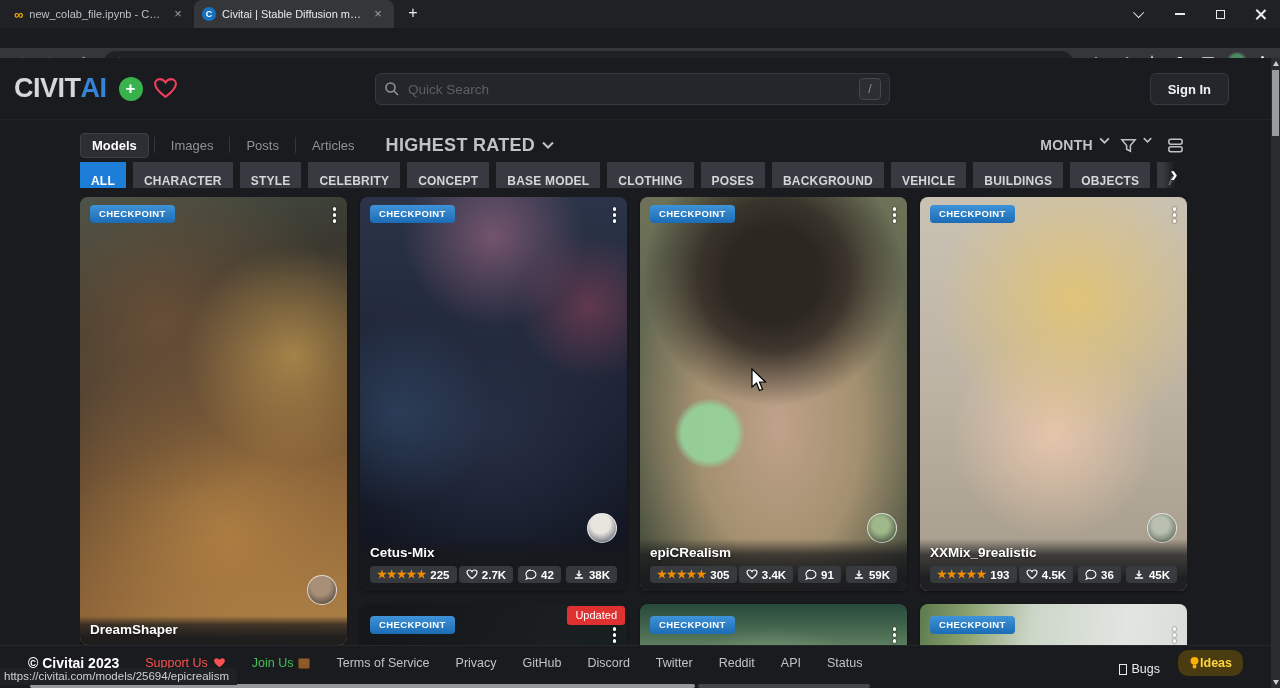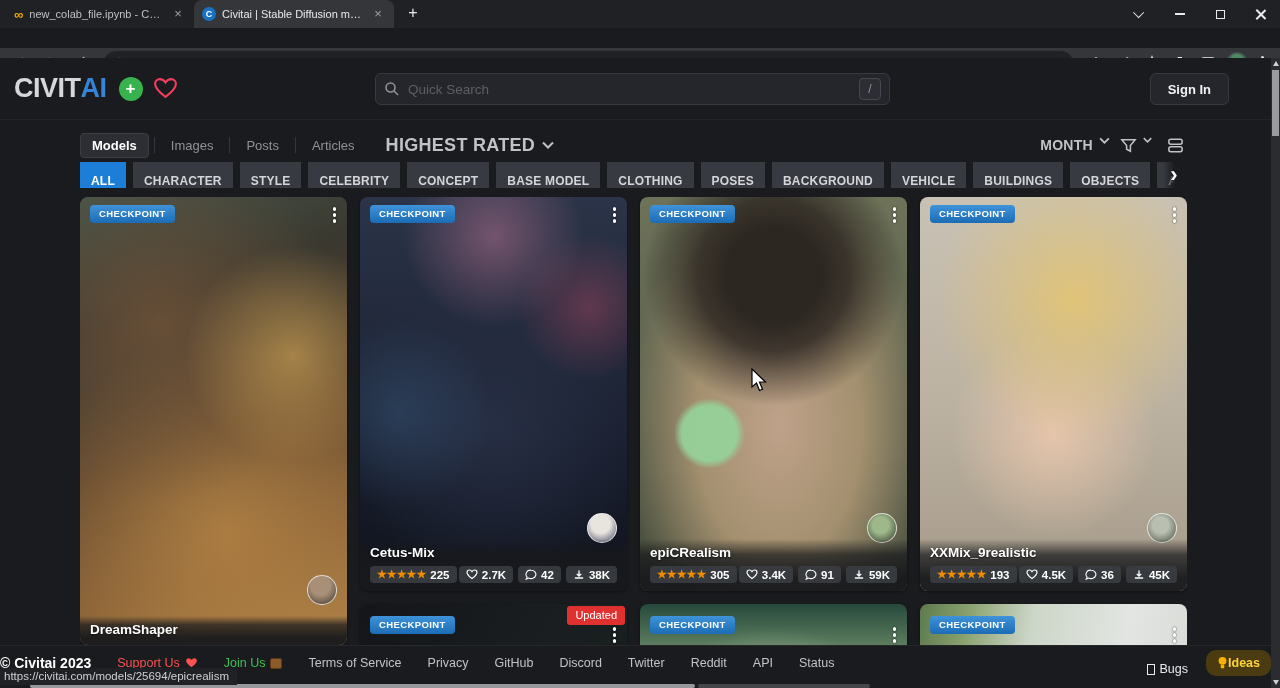--- a/index.html
+++ b/index.html
@@ -117,21 +117,21 @@
   .card-footer { position:absolute; left:0; right:0; bottom:0; padding:6px 10px 8px;
     background:linear-gradient(180deg, rgba(24,25,28,0) 0%, rgba(24,25,28,.72) 30%, rgba(24,25,28,.95) 75%); }
   .card-title { color:#fff; font-size:13.5px; font-weight:700; text-shadow:0 1px 2px rgba(0,0,0,.7); }
   .stats { display:flex; justify-content:space-between; margin-top:6px; }
   .pill { display:flex; align-items:center; gap:4px; background:rgba(58,61,66,.88); border-radius:4px; padding:2px 7px;
     color:#fff; font-size:11.5px; font-weight:700; }
   .pill .stars { color:#f08c00; font-size:11px; letter-spacing:0; }
   .pill-group { display:flex; gap:5px; }
 
   .site-footer { position:absolute; top:587px; left:0; right:9px; height:35px; background:#1a1b1e; border-top:1px solid #26272b;
-    display:flex; align-items:center; padding:0 0; gap:26px; z-index:4; }
+    display:flex; align-items:center; padding:0 28px; gap:26px; z-index:4; }
   .copyright { color:#fff; font-size:14px; font-weight:700; }
   .flink { color:#c1c2c5; font-size:12.5px; }
   .flink.support { color:#fa5252; display:flex; align-items:center; gap:5px; }
   .flink.join { color:#40c057; display:flex; align-items:center; gap:5px; }
   .join-emoji { width:12px; height:11px; background:#8d5a2b; border:1px solid #5e3a18; border-radius:2px; display:inline-block; }
   .footer-right { margin-left:auto; display:flex; align-items:flex-end; gap:18px; }
   .bugs { color:#e9ecef; font-size:12.5px; display:flex; align-items:center; gap:5px; }
   .tofu { width:8px; height:11px; border:1.2px solid #e9ecef; display:inline-block; }
   .ideas { background:#4a3c10; color:#ffd43b; font-size:12.5px; font-weight:700; border-radius:10px; padding:6px 11px;
     display:flex; align-items:center; }

